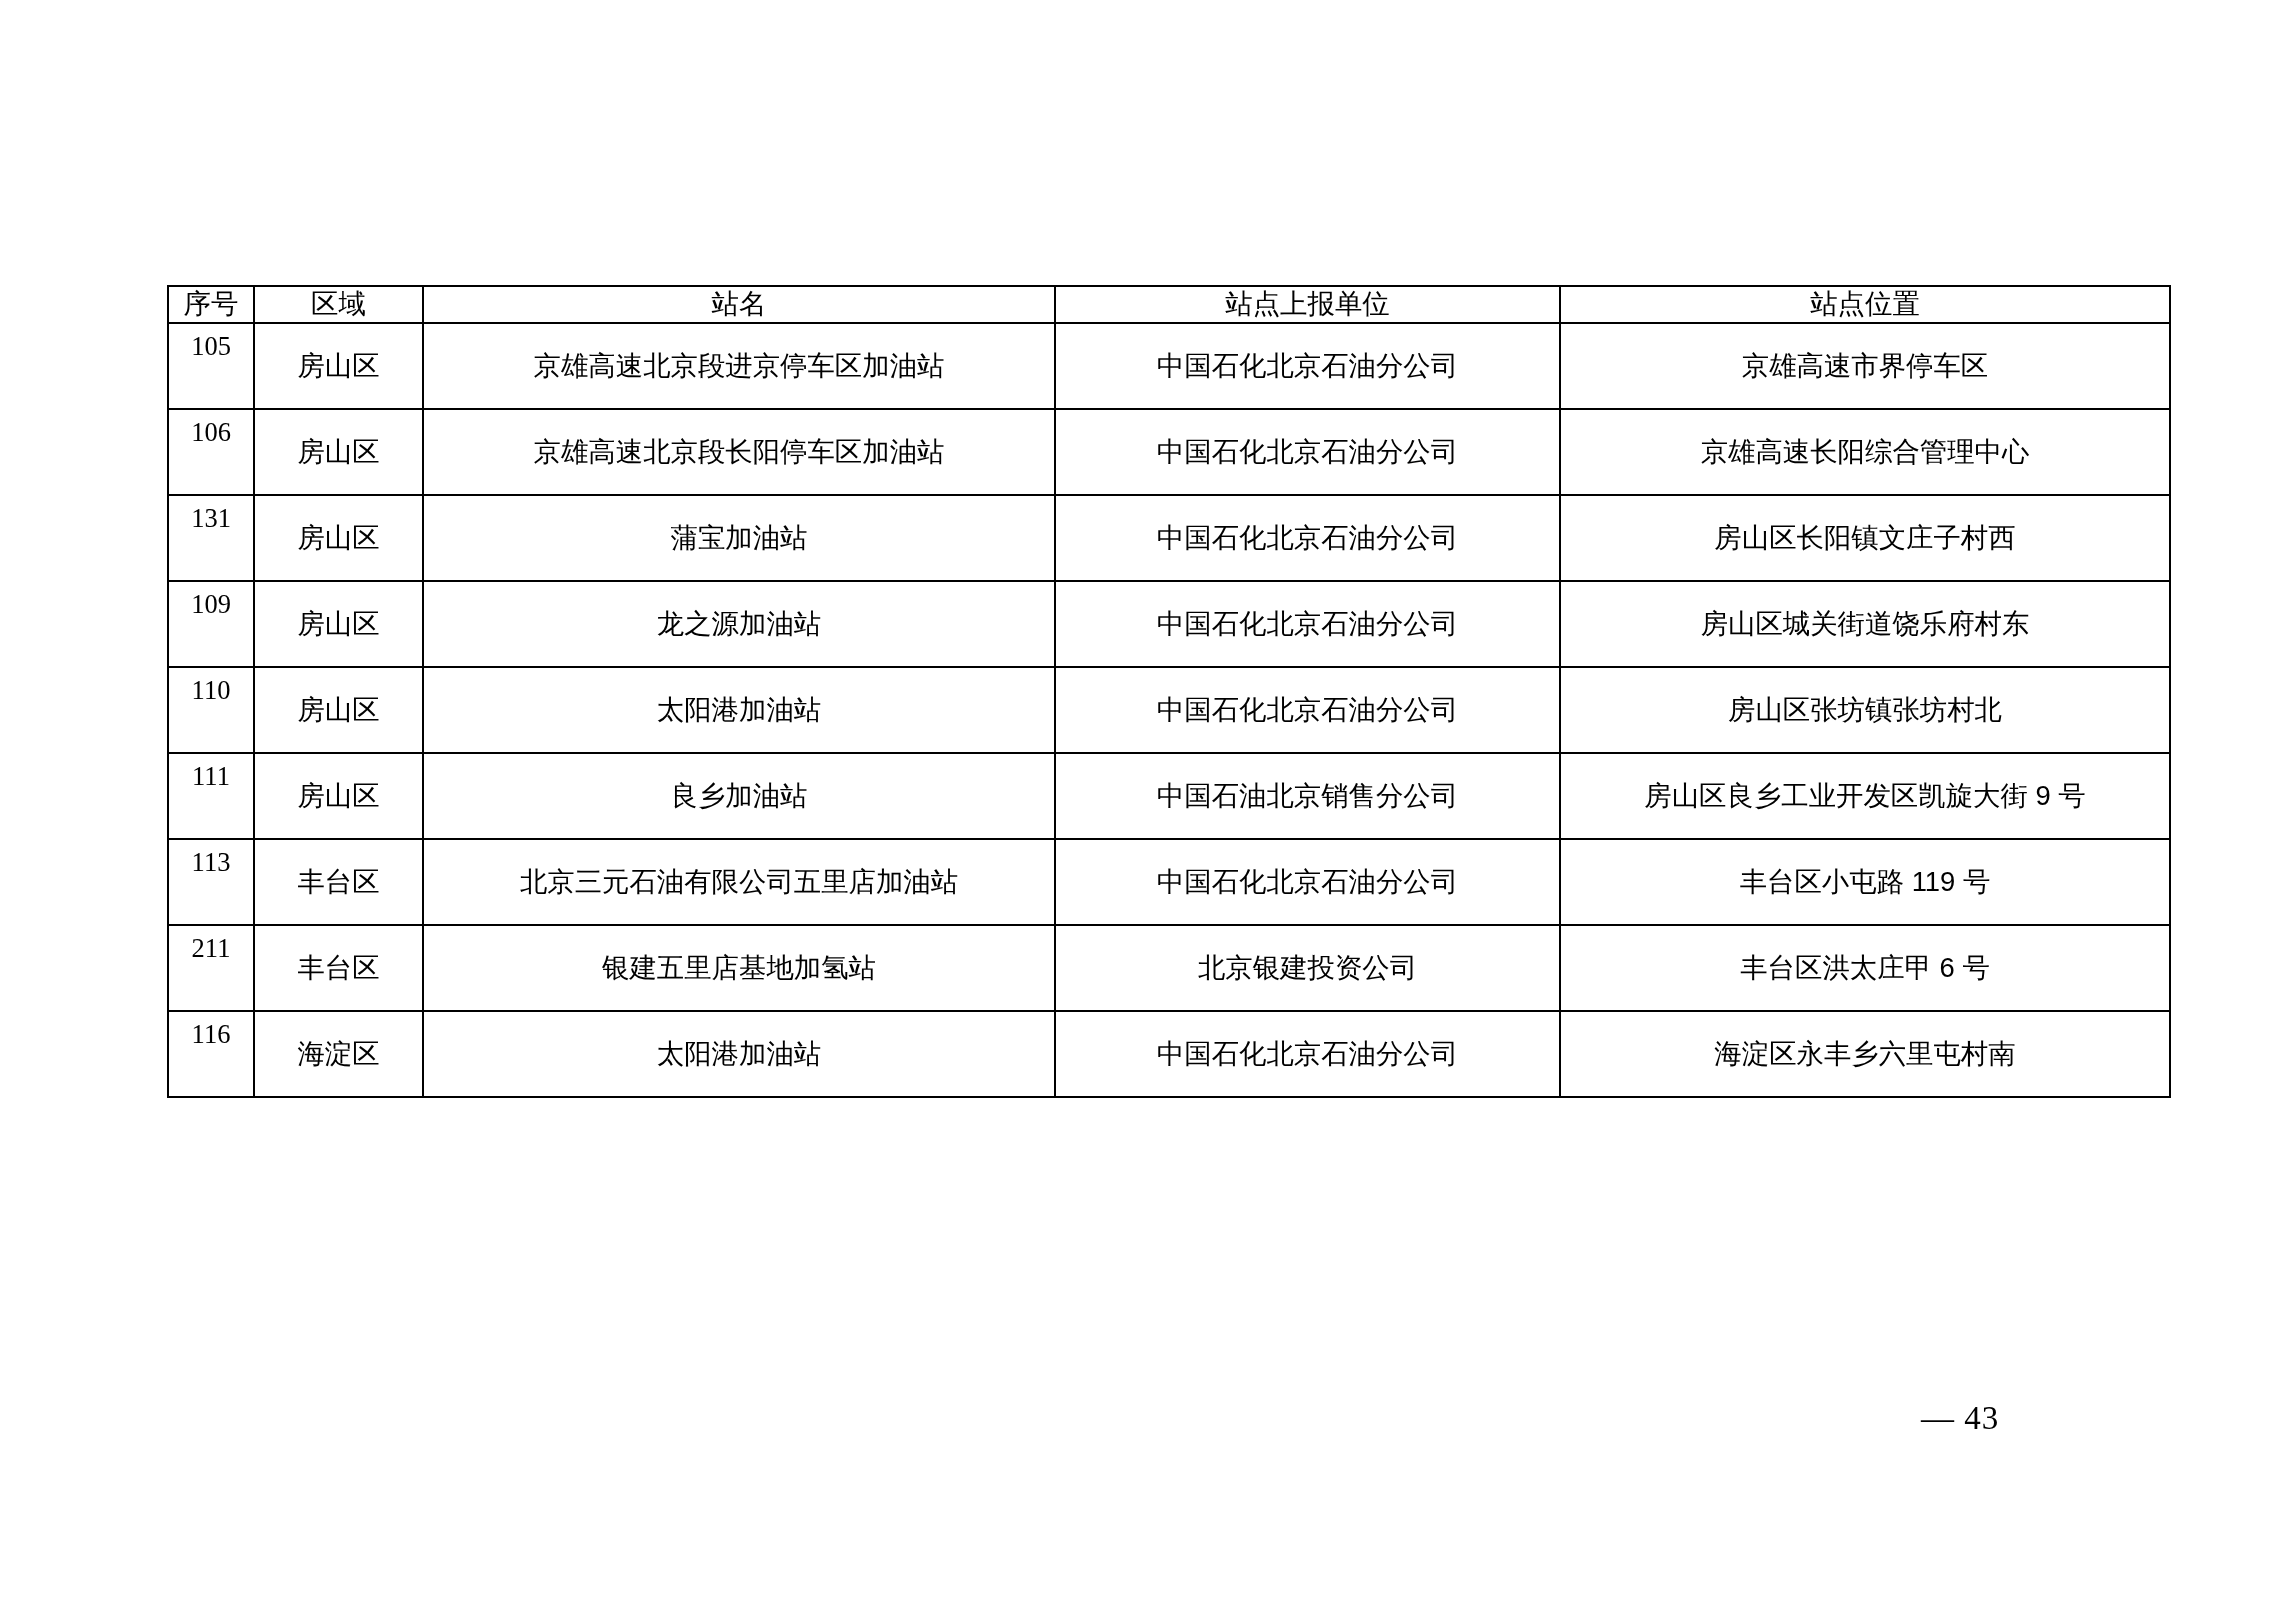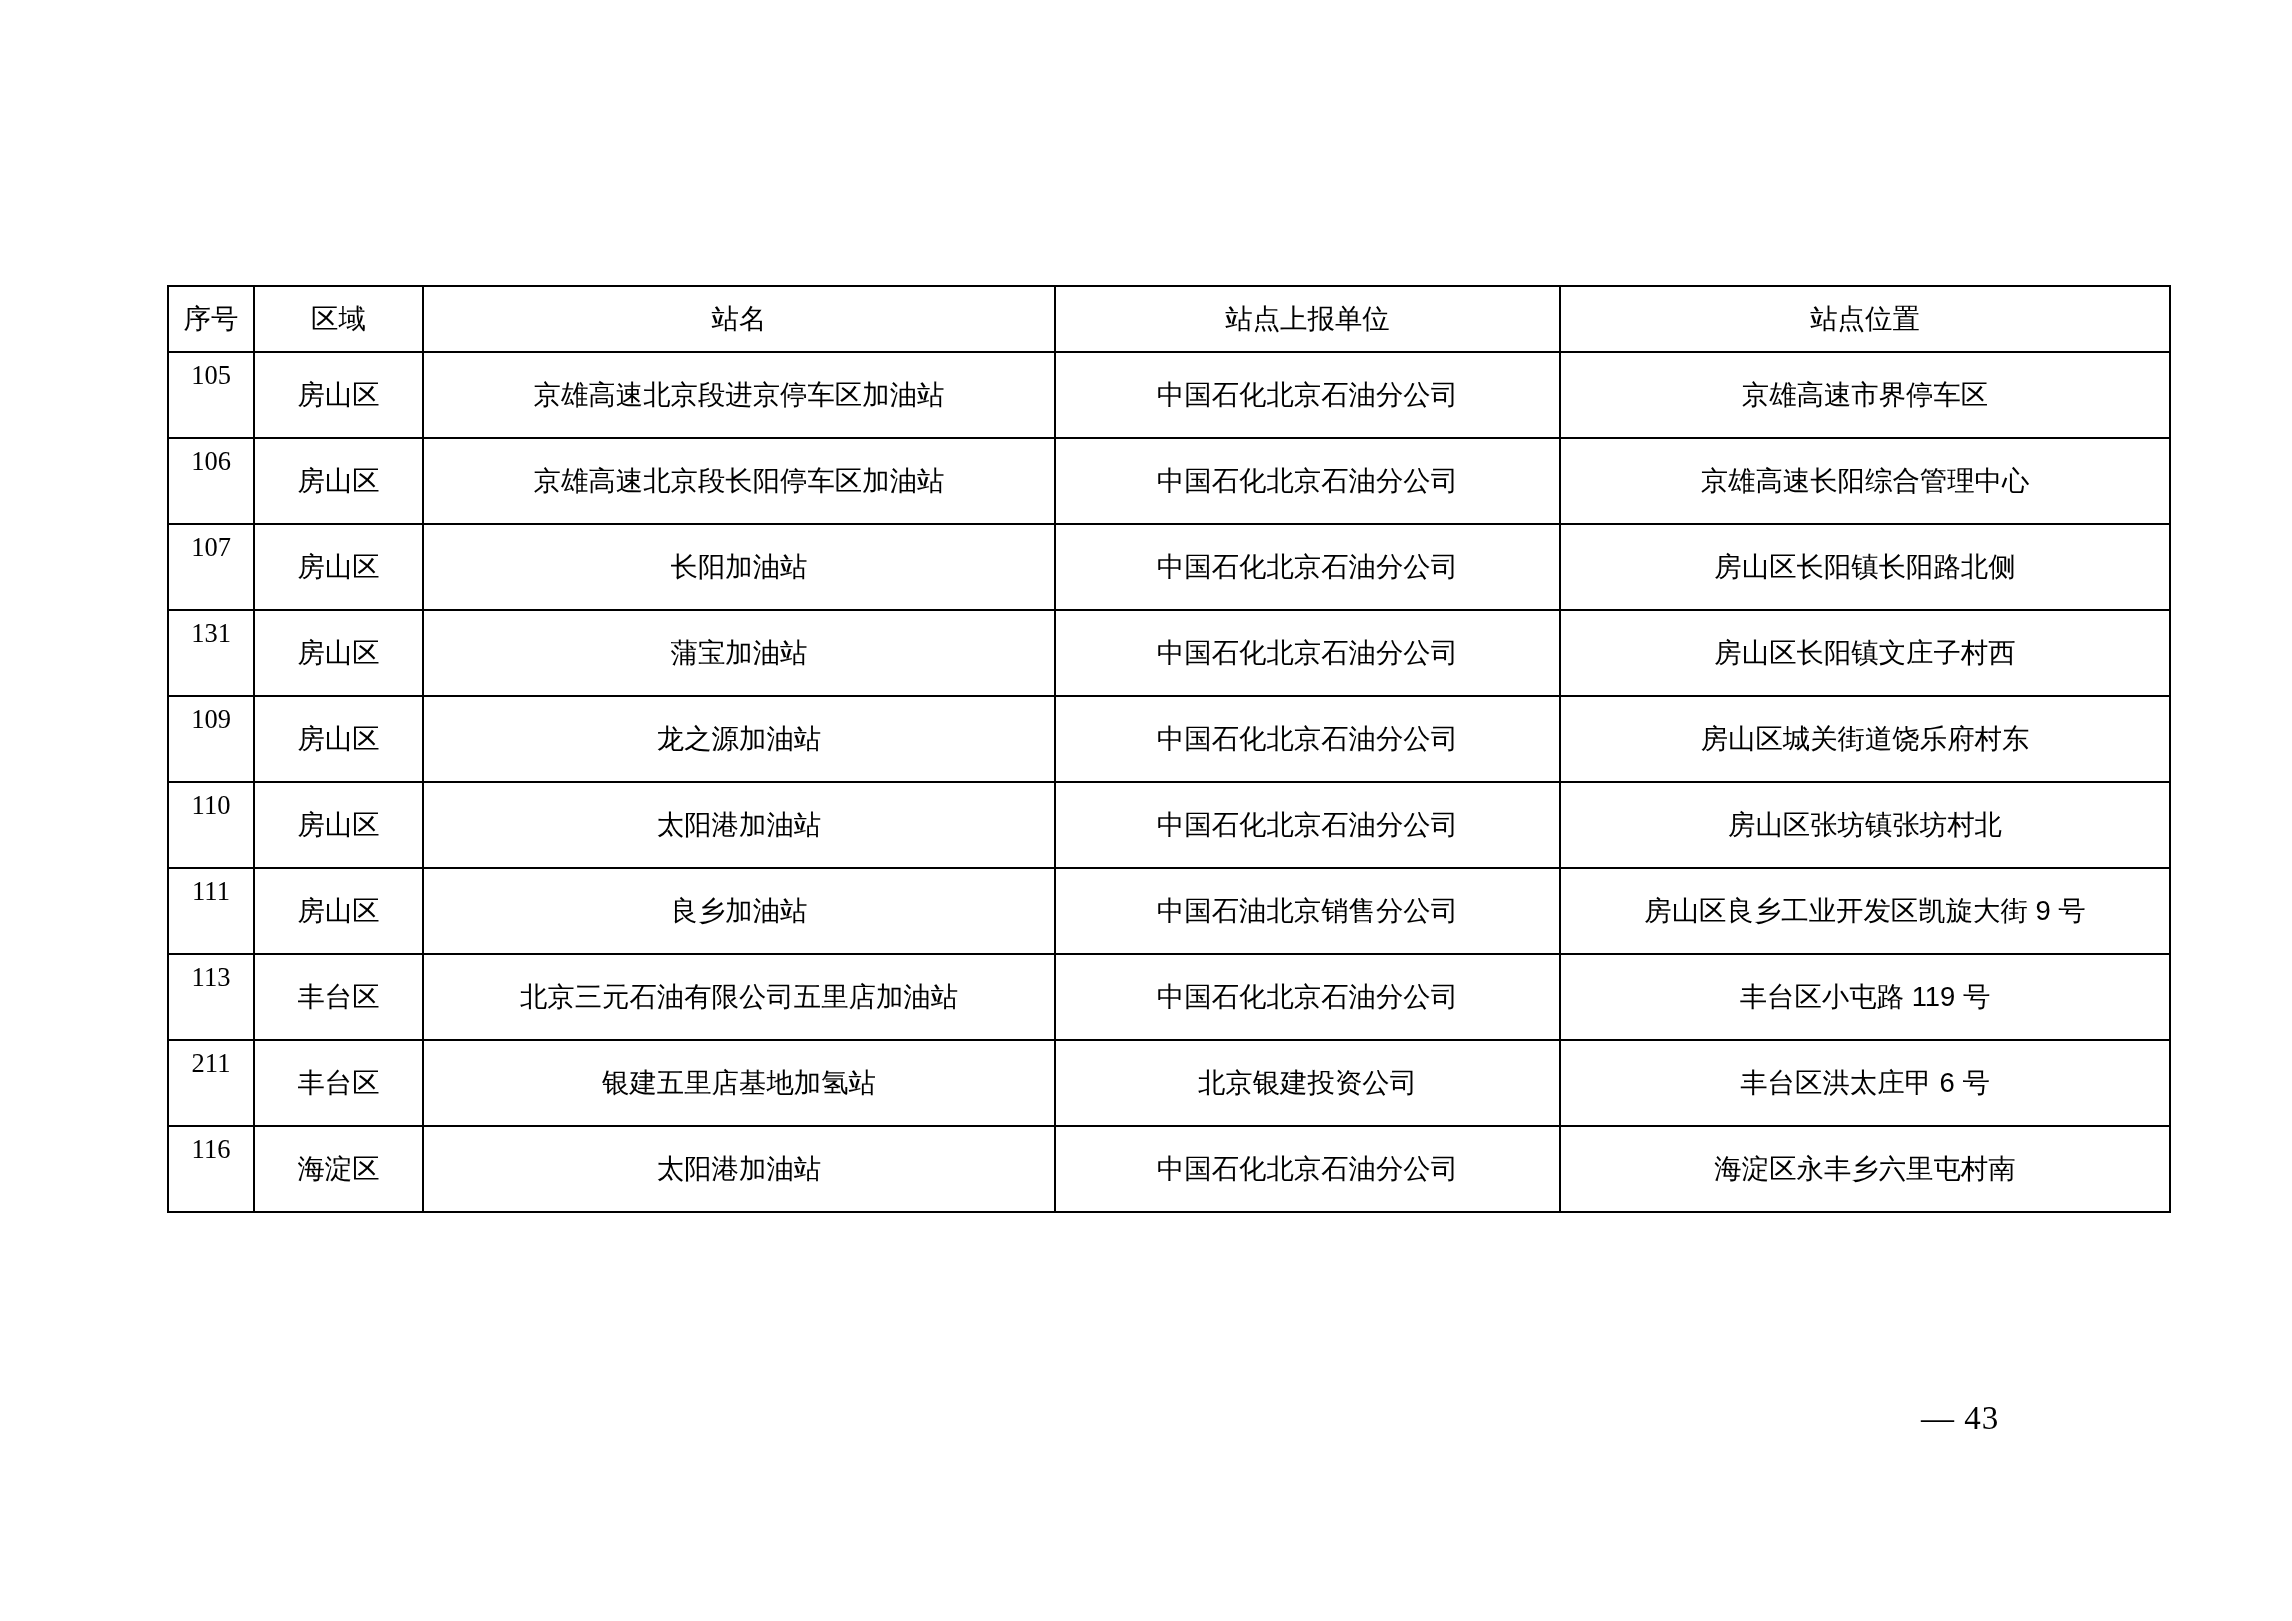--- a/index.html
+++ b/index.html
@@ -32,21 +32,21 @@
     text-align: center;
     vertical-align: middle;
     font-size: 27.4px;
     font-weight: 400;
     line-height: 1.25;
     padding: 0 5.9px;
     overflow: hidden;
     white-space: nowrap;
   }
   table.stations thead tr {
-    height: 66px;
+    height: 37px;
   }
   table.stations tbody tr {
     height: 86px;
   }
   table.stations td.serial {
     vertical-align: top;
     padding-top: 5.9px;
     font-family: "Liberation Serif", serif;
     font-size: 26.5px;
     margin-left: 24px;
@@ -92,27 +92,20 @@
     <td>京雄高速市界停车区</td>
   </tr>
         <tr>
     <td class="serial">106</td>
     <td>房山区</td>
     <td>京雄高速北京段长阳停车区加油站</td>
     <td>中国石化北京石油分公司</td>
     <td>京雄高速长阳综合管理中心</td>
   </tr>
         <tr>
-    <td class="serial">107</td>
-    <td>房山区</td>
-    <td>长阳加油站</td>
-    <td>中国石化北京石油分公司</td>
-    <td>房山区长阳镇长阳路北侧</td>
-  </tr>
-        <tr>
     <td class="serial">131</td>
     <td>房山区</td>
     <td>蒲宝加油站</td>
     <td>中国石化北京石油分公司</td>
     <td>房山区长阳镇文庄子村西</td>
   </tr>
         <tr>
     <td class="serial">109</td>
     <td>房山区</td>
     <td>龙之源加油站</td>

